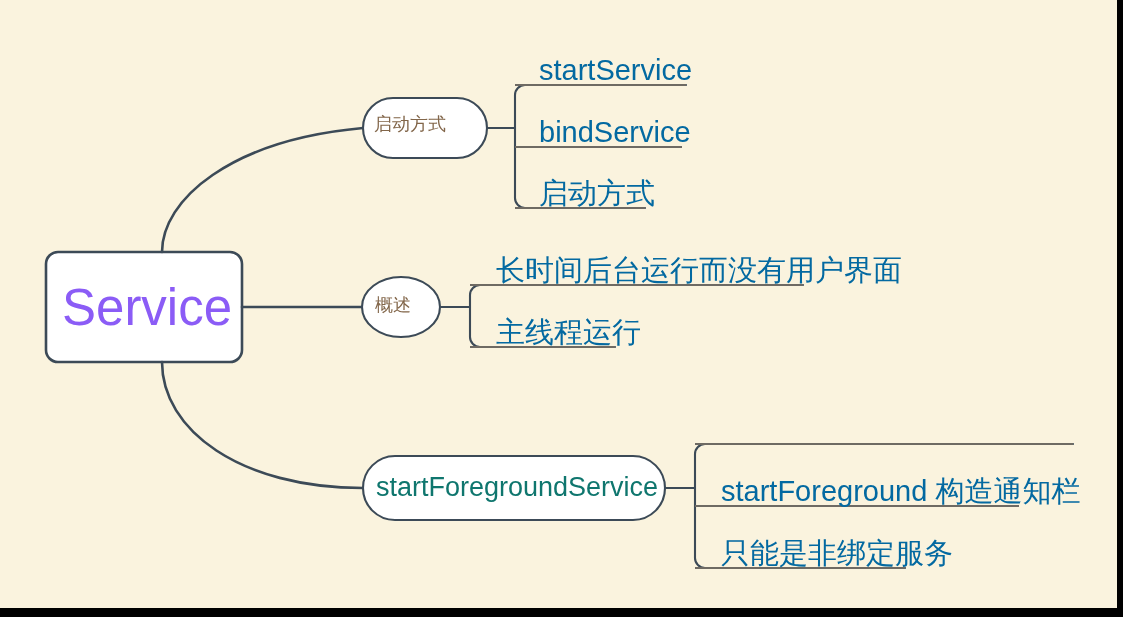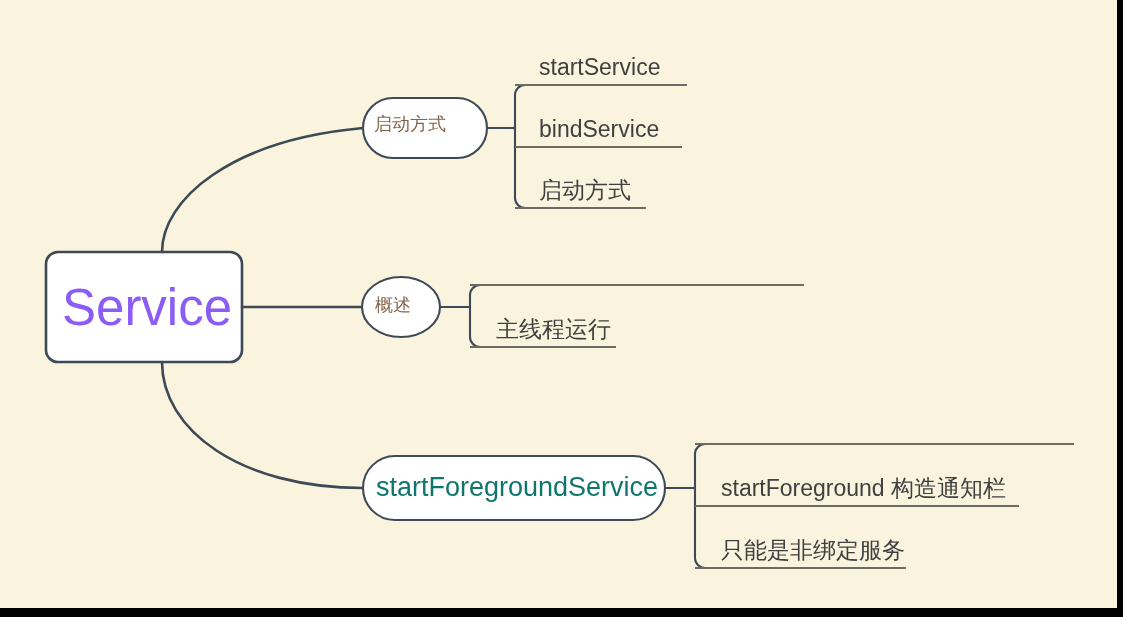--- a/index.html
+++ b/index.html
@@ -65,22 +65,22 @@
   }
   .label-branch {
     font-size: 18px;
     color: #82664a;
   }
   .label-branch-wide {
     font-size: 27px;
     color: #0f766e;
   }
   .label-leaf {
-    font-size: 23px;
-    color: #404040;
+    font-size: 29px;
+    color: #0369a1;
   }
   .frame-bottom {
     position: absolute;
     left: 0;
     bottom: 0;
     width: 1123px;
     height: 9px;
     background: #000000;
   }
   .frame-right {
@@ -131,20 +131,21 @@
   </svg>
 
   <div class="node-label label-root" style="left:62px; top:282px;">Service</div>
 
   <div class="node-label label-branch" style="left:374px; top:115px;">启动方式</div>
   <div class="node-label label-leaf" style="left:539px; top:56px;">startService</div>
   <div class="node-label label-leaf" style="left:539px; top:118px;">bindService</div>
   <div class="node-label label-leaf" style="left:539px; top:179px;">启动方式</div>
 
   <div class="node-label label-branch" style="left:375px; top:296px;">概述</div>
+  <div class="node-label label-leaf" style="left:496px; top:256px;">长时间后台运行而没有用户界面</div>
   <div class="node-label label-leaf" style="left:496px; top:318px;">主线程运行</div>
 
   <div class="node-label label-branch-wide" style="left:376px; top:474px;">startForegroundService</div>
   <div class="node-label label-leaf" style="left:721px; top:539px;">只能是非绑定服务</div>
   <div class="node-label label-leaf" style="left:721px; top:477px;">startForeground 构造通知栏</div>
 
   <div class="frame-right"></div>
   <div class="frame-bottom"></div>
 
 </div>

